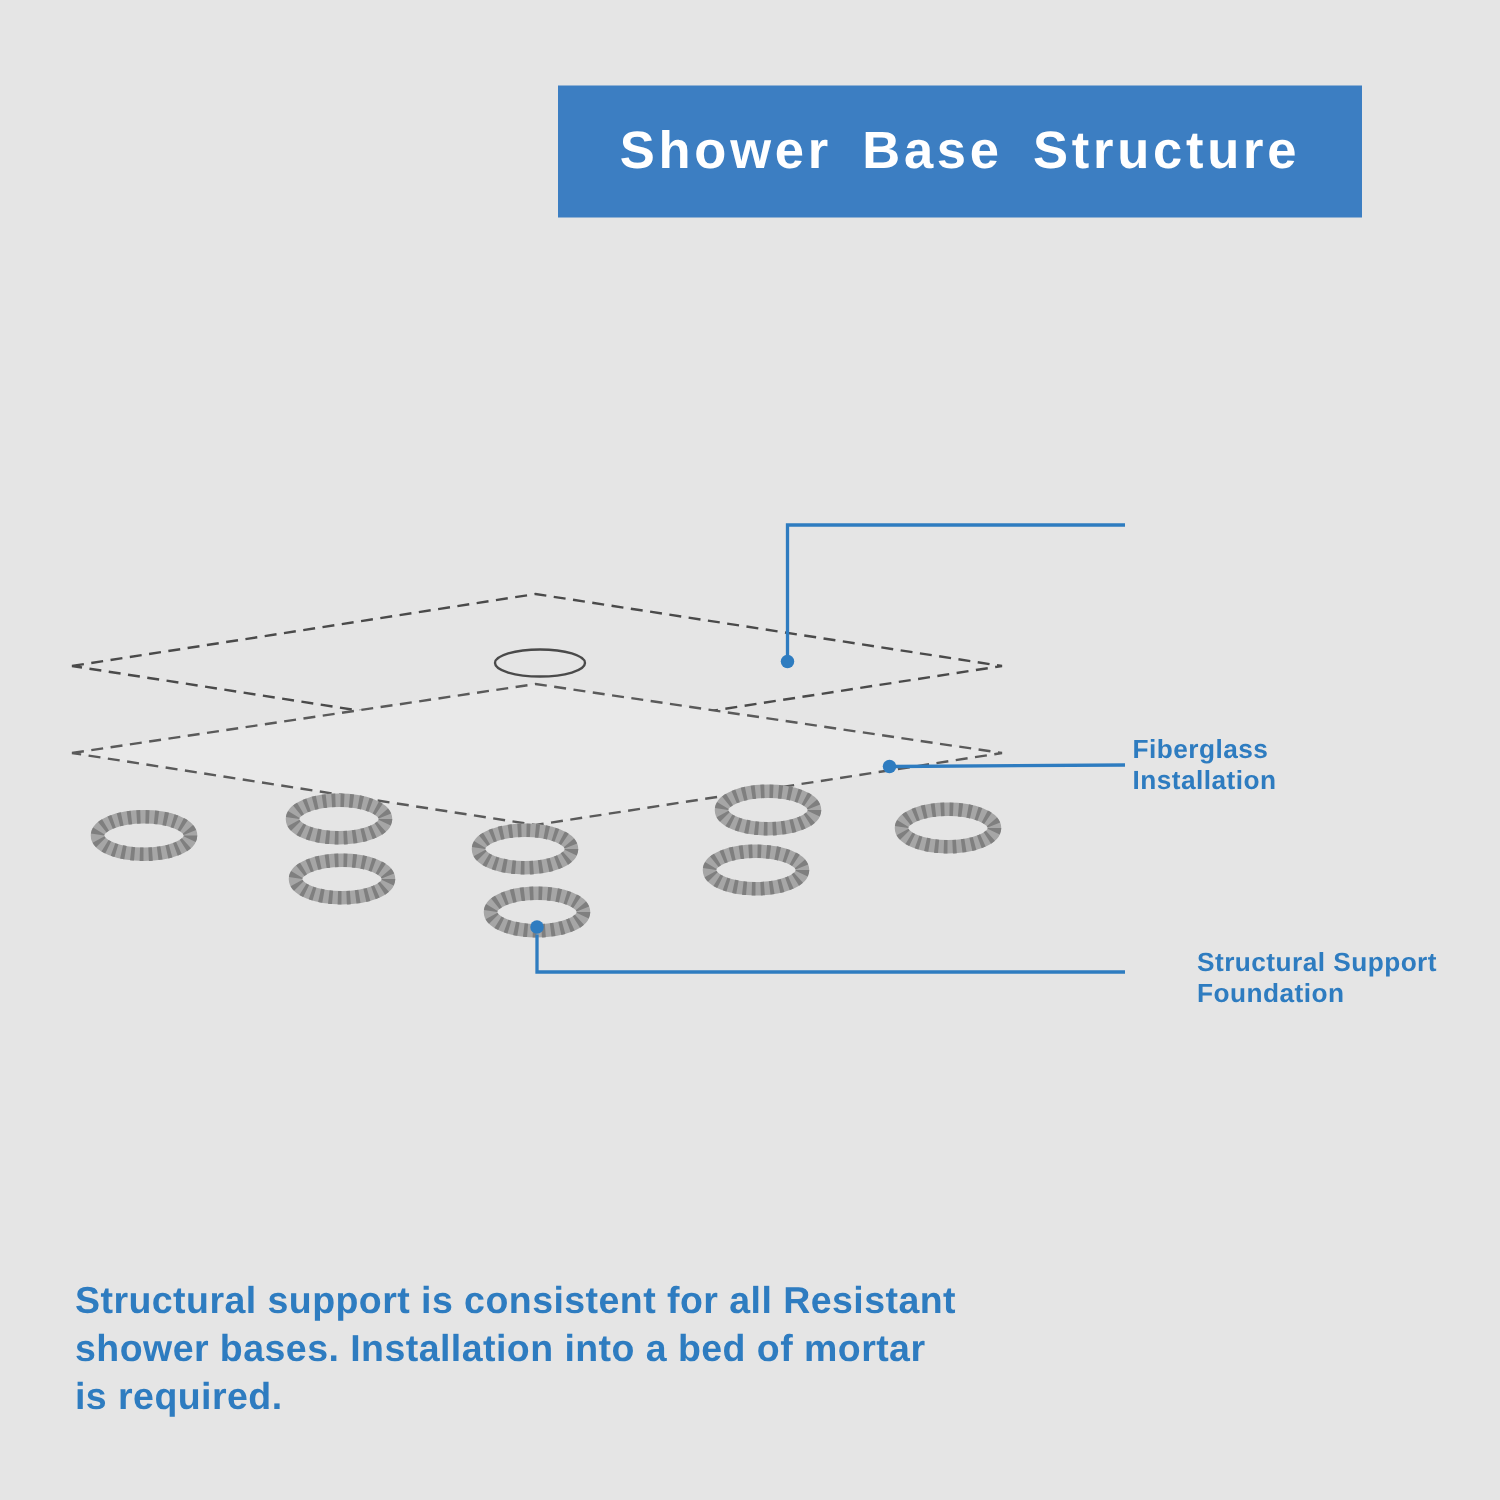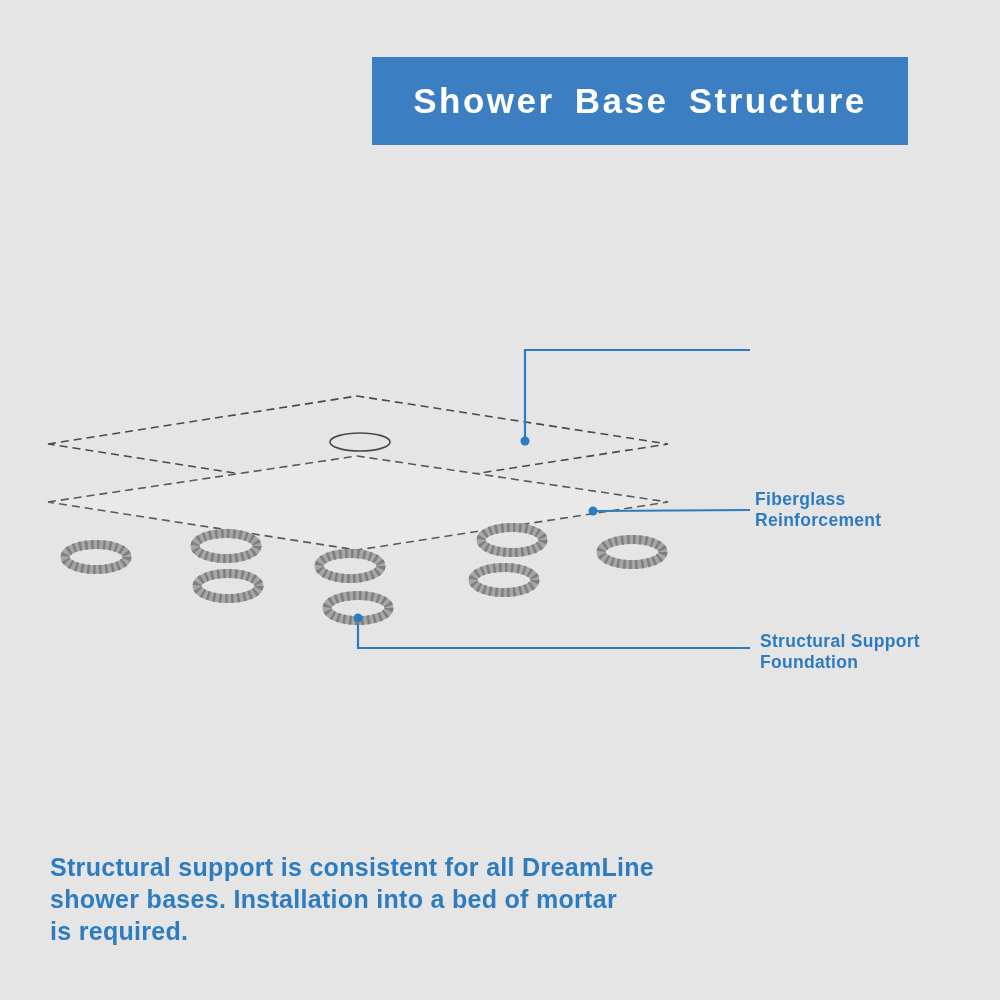--- a/index.html
+++ b/index.html
@@ -40,21 +40,21 @@
     position: absolute;
     color: #2e7cc0;
     font-weight: bold;
     font-size: 17.5px;
     line-height: 21px;
     letter-spacing: 0.3px;
     white-space: pre-line;
   }
   .label-acrylic   { left: 755px; top: 318px; }
   .label-fiberglass{ left: 755px; top: 489px; }
-  .label-foundation{ left: 760px; top: 631px; }
+  .label-foundation{ left: 798px; top: 631px; }
   .footer-note {
     position: absolute;
     left: 50px;
     top: 851px;
     color: #2e7cc0;
     font-weight: bold;
     font-size: 25px;
     line-height: 32px;
     letter-spacing: 0.3px;
     white-space: pre-line;
@@ -119,22 +119,22 @@
     </g>
     <g fill="#2e7cc0">
       <circle cx="525" cy="441" r="4.5"></circle>
       <circle cx="593" cy="511" r="4.5"></circle>
       <circle cx="358" cy="618" r="4.5"></circle>
     </g>
   </svg>
 
 
   <div class="callout label-fiberglass">Fiberglass
-Reinforcement</div>
+Installation</div>
 
   <div class="callout label-foundation">Structural Support
 Foundation</div>
 
-  <div class="footer-note">Structural support is consistent for all DreamLine
+  <div class="footer-note">Structural support is consistent for all Resistant
 shower bases. Installation into a bed of mortar
 is required.</div>
 
 </div>
 
 </body></html>

